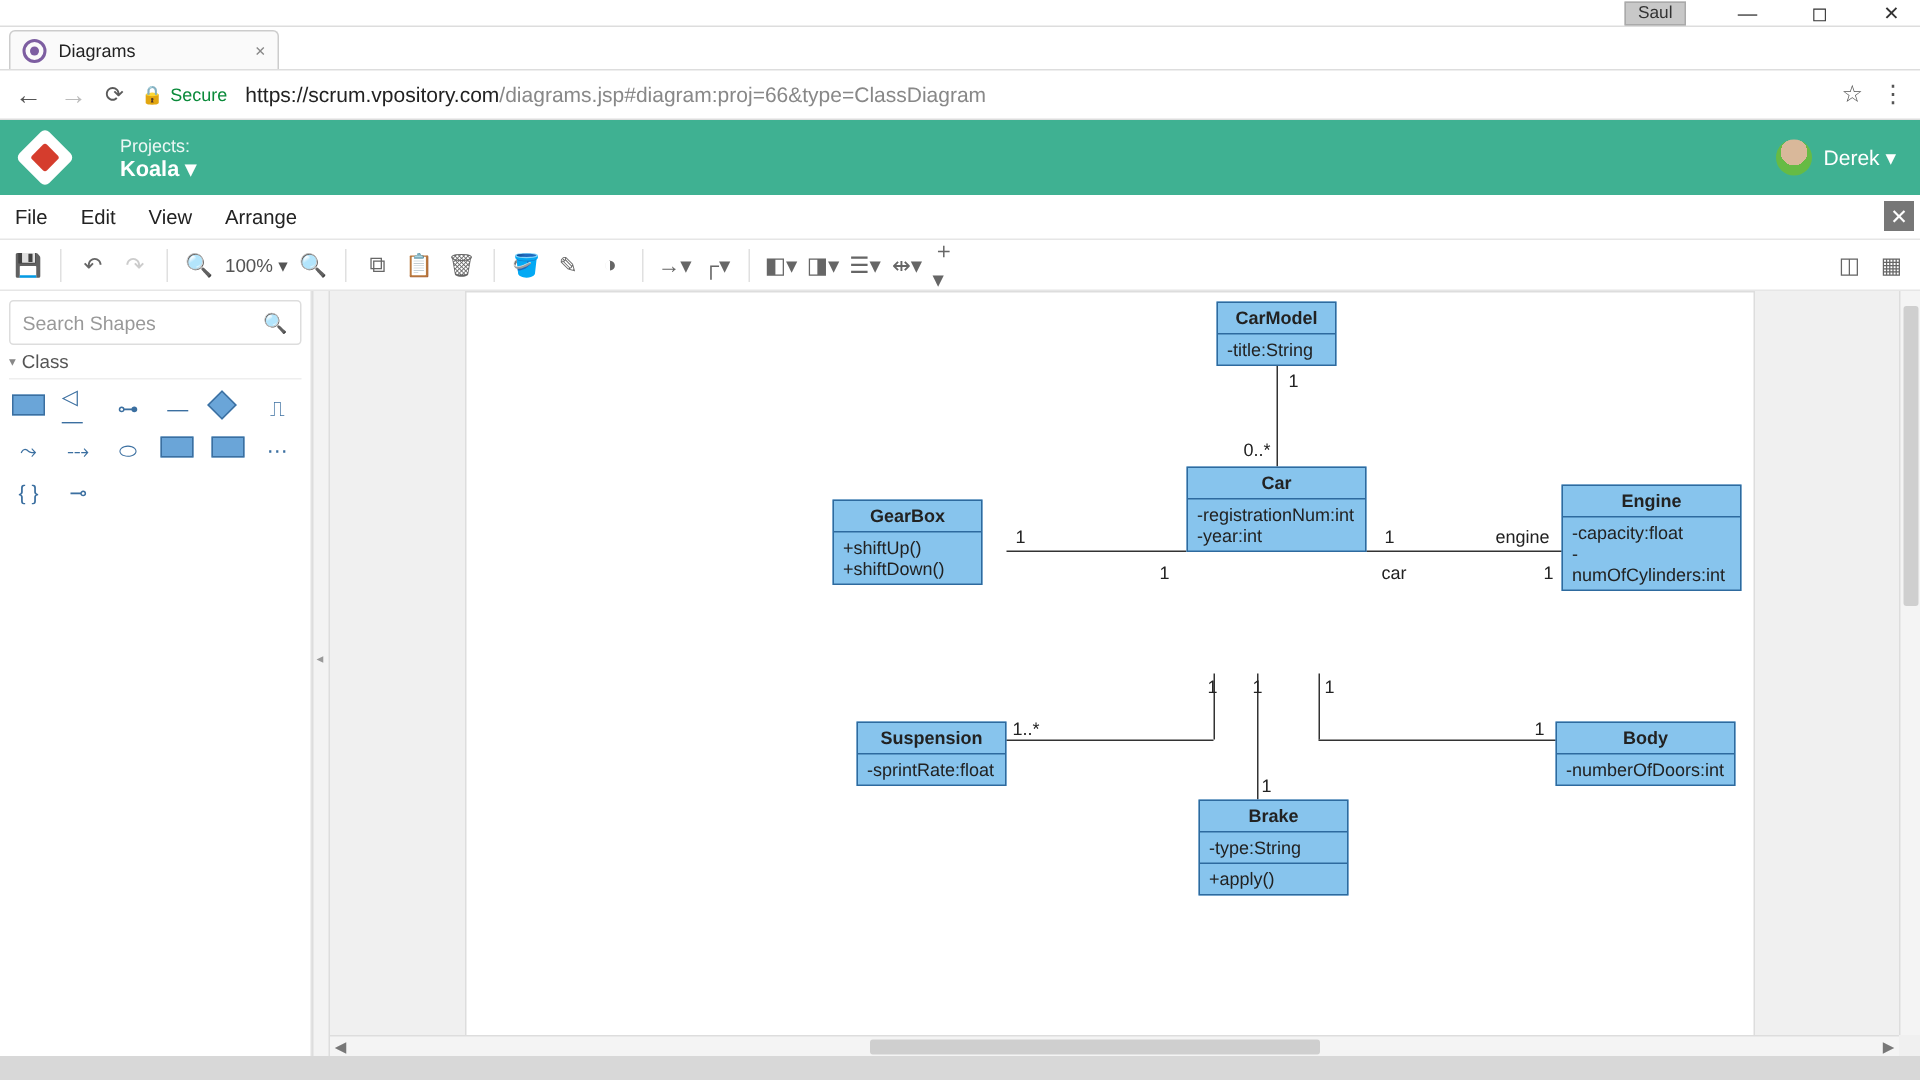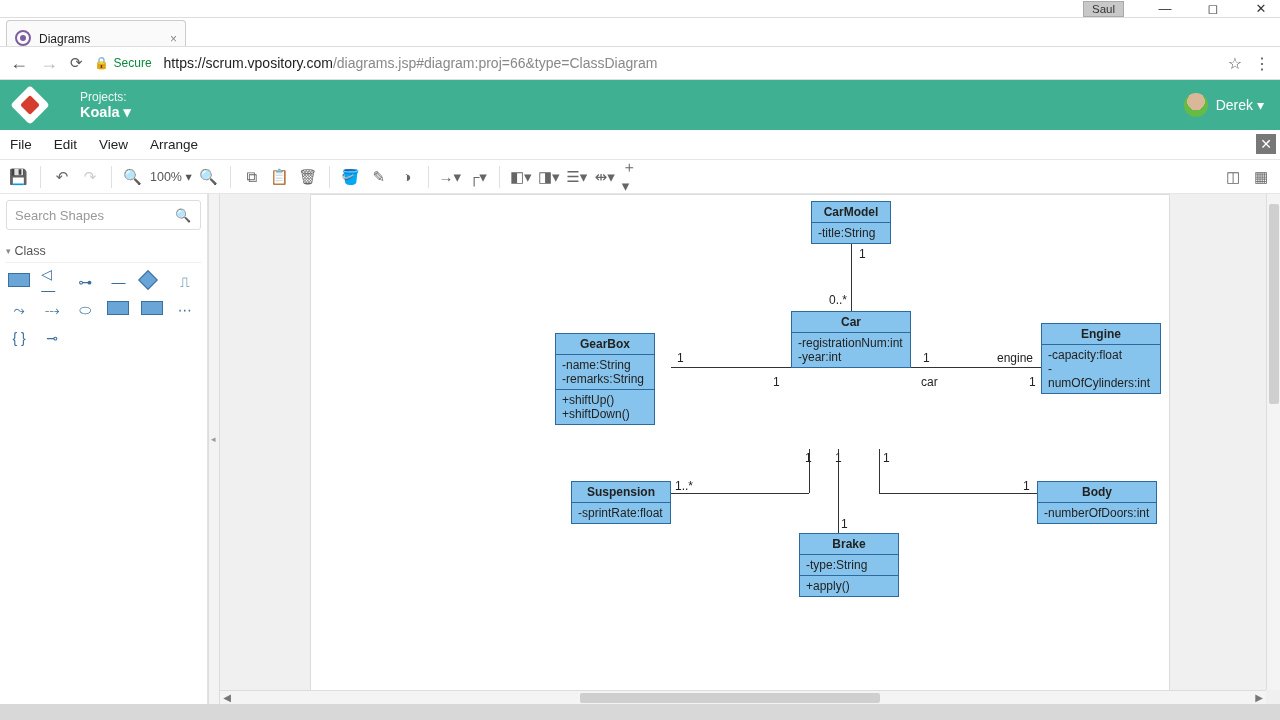--- a/index.html
+++ b/index.html
@@ -1,21 +1,21 @@
 <!DOCTYPE html>
 <html><head>
 <meta charset="utf-8">
 <style>
 *{box-sizing:border-box;margin:0;padding:0;font-family:"Segoe UI",Arial,sans-serif}
 body{width:1280px;height:720px;background:#fff;overflow:hidden;position:relative;font-size:13px;color:#222}
 .titlebar{height:18px;background:#fff;display:flex;justify-content:flex-end;align-items:center;gap:34px;padding-right:12px;border-bottom:1px solid #ddd}
 .titlebar .user-tag{background:#c8c8c8;padding:1px 8px;font-size:11.5px;color:#333;border:1px solid #aaa}
 .titlebar .win-btn{width:14px;height:14px;display:flex;align-items:center;justify-content:center;font-size:13px;color:#333}
 .tabbar{height:28px;background:#fff;display:flex;align-items:flex-end;padding-left:6px}
-.tab{height:26px;width:180px;border:1px solid #ccc;border-bottom:none;border-radius:4px 4px 0 0;background:#fafafa;display:flex;align-items:flex-end;padding:0 8px;font-size:12px;gap:8px}
+.tab{height:26px;width:180px;border:1px solid #ccc;border-bottom:none;border-radius:4px 4px 0 0;background:#fafafa;display:flex;align-items:center;padding:0 8px;font-size:12px;gap:8px}
 .tab-ico{width:16px;height:16px;border-radius:50%;border:2px solid #7d5ea1;position:relative}
 .tab-ico:after{content:"";position:absolute;inset:3px;border-radius:50%;background:#7d5ea1}
 .tab .x{margin-left:auto;color:#888}
 .urlbar{height:34px;border-top:1px solid #ddd;border-bottom:1px solid #ddd;display:flex;align-items:center;padding:0 10px;gap:12px;color:#5a5a5a}
 .urlbar .nav-arrow{font-size:18px;color:#555}
 .urlbar .nav-arrow.dim{color:#bbb}
 .urlbar .reload{font-size:15px}
 .urlbar .lock{color:#0a8a3a;font-size:12px;display:flex;align-items:center;gap:4px}
 .urlbar .url{flex:1;font-size:14px;color:#888}
 .urlbar .url .host{color:#222}
@@ -33,21 +33,21 @@
 .menubar .close-x{position:absolute;right:4px;top:4px;width:20px;height:20px;background:#777;color:#fff;display:flex;align-items:center;justify-content:center;font-size:14px}
 .toolbar{height:34px;border-bottom:1px solid #e6e6e6;display:flex;align-items:center;padding:0 8px;gap:6px;color:#666}
 .toolbar .sep{width:1px;height:22px;background:#e0e0e0;margin:0 4px}
 .toolbar .tbtn{width:22px;height:22px;display:flex;align-items:center;justify-content:center;font-size:15px}
 .toolbar .zoom{font-size:12.5px;color:#555}
 .toolbar .rspace{flex:1}
 .workspace{position:absolute;top:194px;bottom:16px;left:0;right:0;display:flex}
 .leftpanel{width:208px;background:#fff;border-right:1px solid #e2e2e2;padding:6px}
 .searchbox{height:30px;border:1px solid #ddd;border-radius:3px;display:flex;align-items:center;padding:0 8px;color:#999;font-size:13px}
 .searchbox .mag{margin-left:auto;color:#888}
-.palette-hdr{margin-top:10px;font-size:12.5px;color:#555;padding:4px 0;border-bottom:1px solid #eee;display:flex;align-items:center;gap:4px}
+.palette-hdr{font-size:12.5px;color:#555;padding:4px 0;border-bottom:1px solid #eee;display:flex;align-items:center;gap:4px}
 .palette-hdr:before{content:"▾";font-size:9px;color:#888}
 .palette-grid{display:grid;grid-template-columns:repeat(6,1fr);gap:10px 8px;padding:10px 2px}
 .pal{width:22px;height:18px;display:flex;align-items:center;justify-content:center;font-size:14px;color:#3b6fa0}
 .pal.rect{background:#6aa5d8;border:1px solid #3b6fa0;height:14px}
 .pal.diamond{width:14px;height:14px;background:#6aa5d8;border:1px solid #3b6fa0;transform:rotate(45deg)}
 .gutter{width:12px;background:#f3f3f3;border-right:1px solid #ddd;border-left:1px solid #ddd;position:relative}
 .gutter .grip{position:absolute;top:240px;left:2px;font-size:9px;color:#999}
 .canvas-wrap{flex:1;background:#f0f0f0;position:relative;overflow:hidden}
 .canvas{position:absolute;left:90px;top:0;width:860px;height:498px;background:#fff;border:1px solid #ddd}
 .hscroll{position:absolute;left:0;right:14px;bottom:0;height:14px;background:#f4f4f4;border-top:1px solid #ddd;display:flex;align-items:center}
@@ -208,24 +208,20 @@
         <div class="name">Car</div>
         <div class="sec">
           <div>-registrationNum:int</div>
           <div>-year:int</div>
         </div>
       </div>
 
       <div class="uml" style="left:244px;top:138px;width:100px">
         <div class="name">GearBox</div>
         <div class="sec">
-          <div>-name:String</div>
-          <div>-remarks:String</div>
-        </div>
-        <div class="sec">
           <div>+shiftUp()</div>
           <div>+shiftDown()</div>
         </div>
       </div>
 
       <div class="uml" style="left:730px;top:128px;width:120px">
         <div class="name">Engine</div>
         <div class="sec">
           <div>-capacity:float</div>
           <div>-numOfCylinders:int</div>

